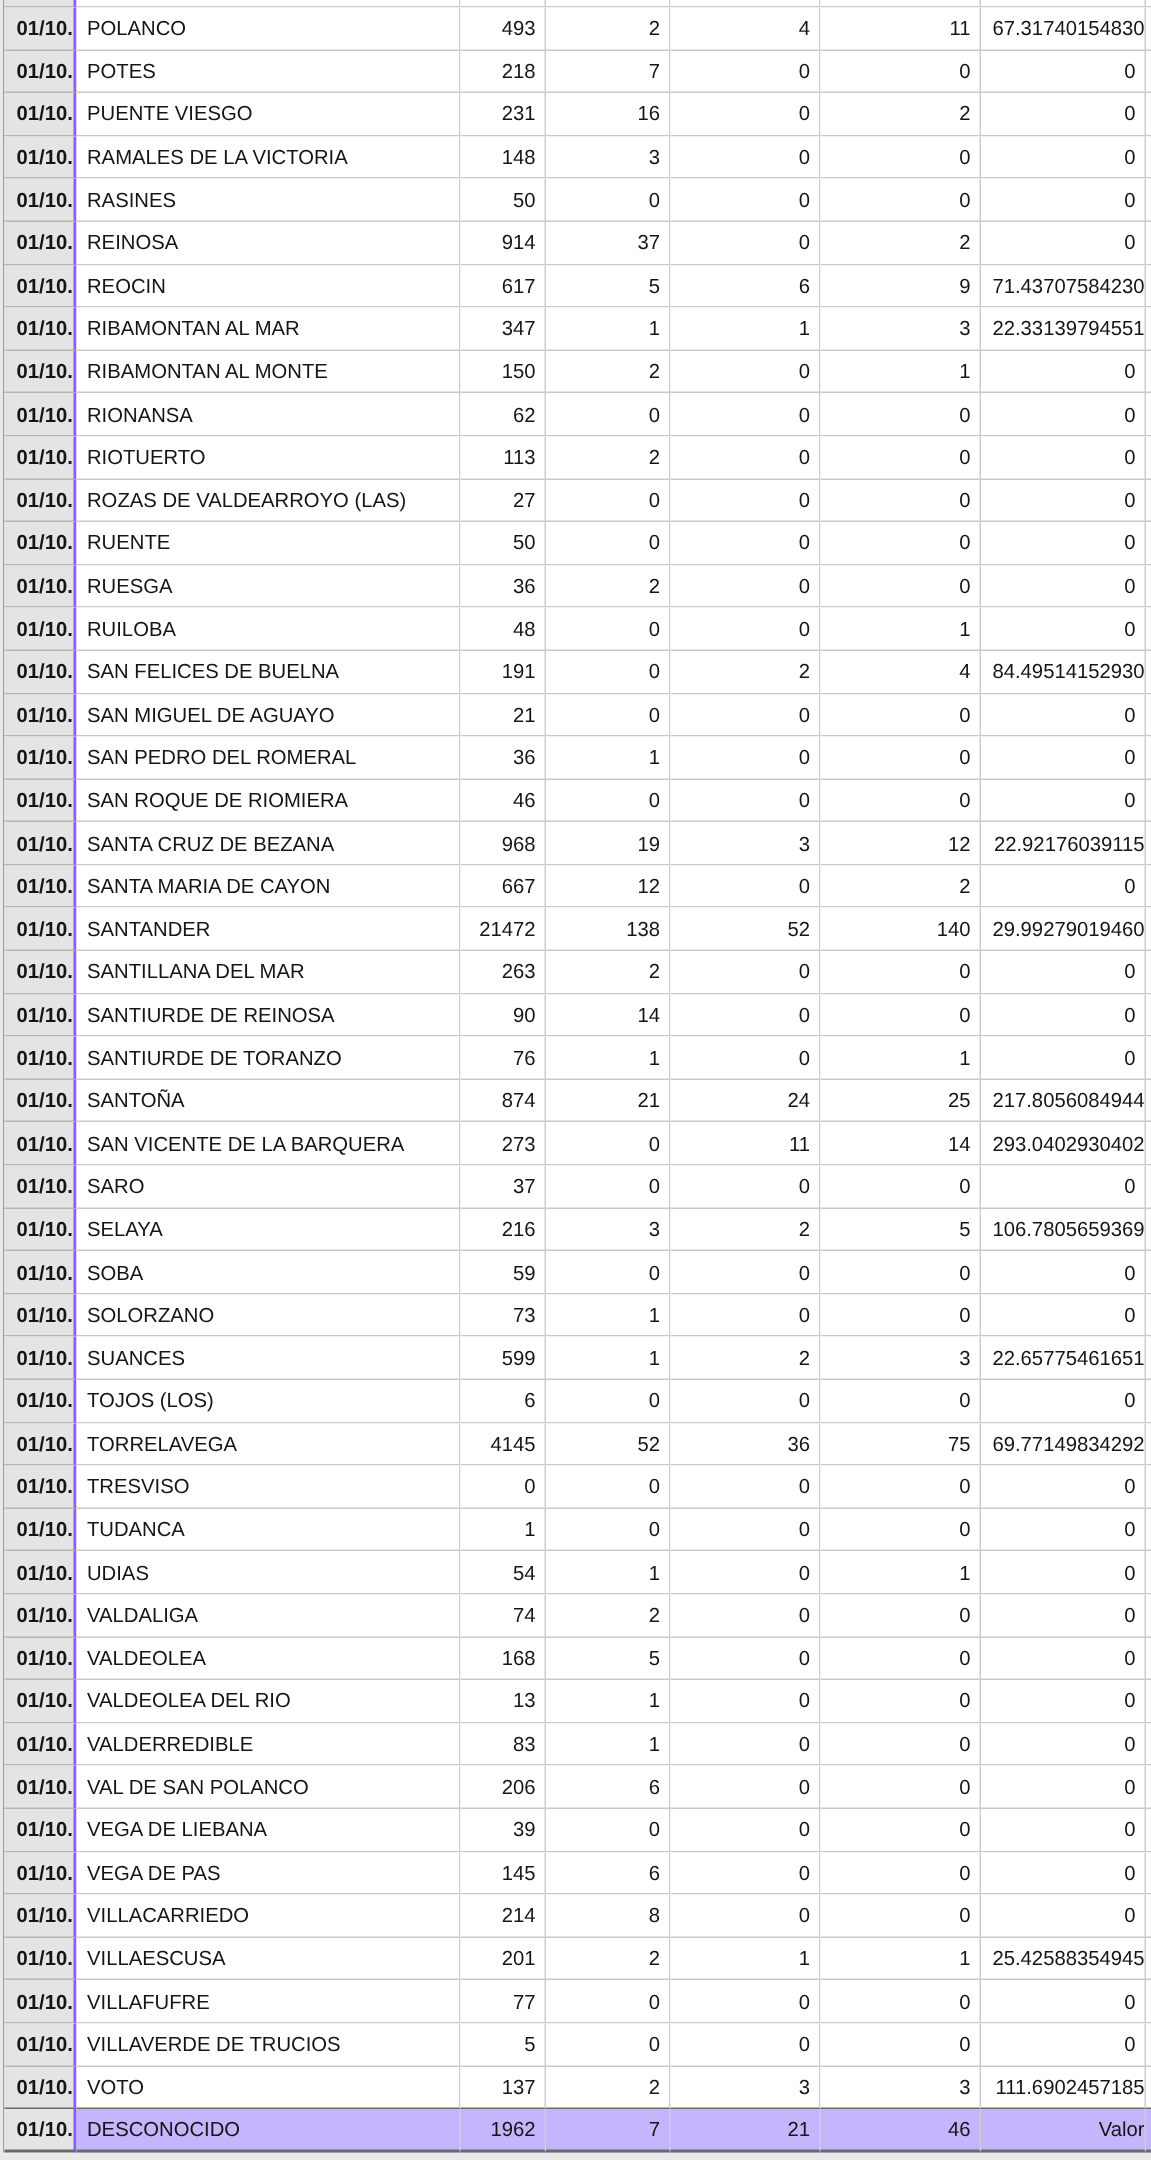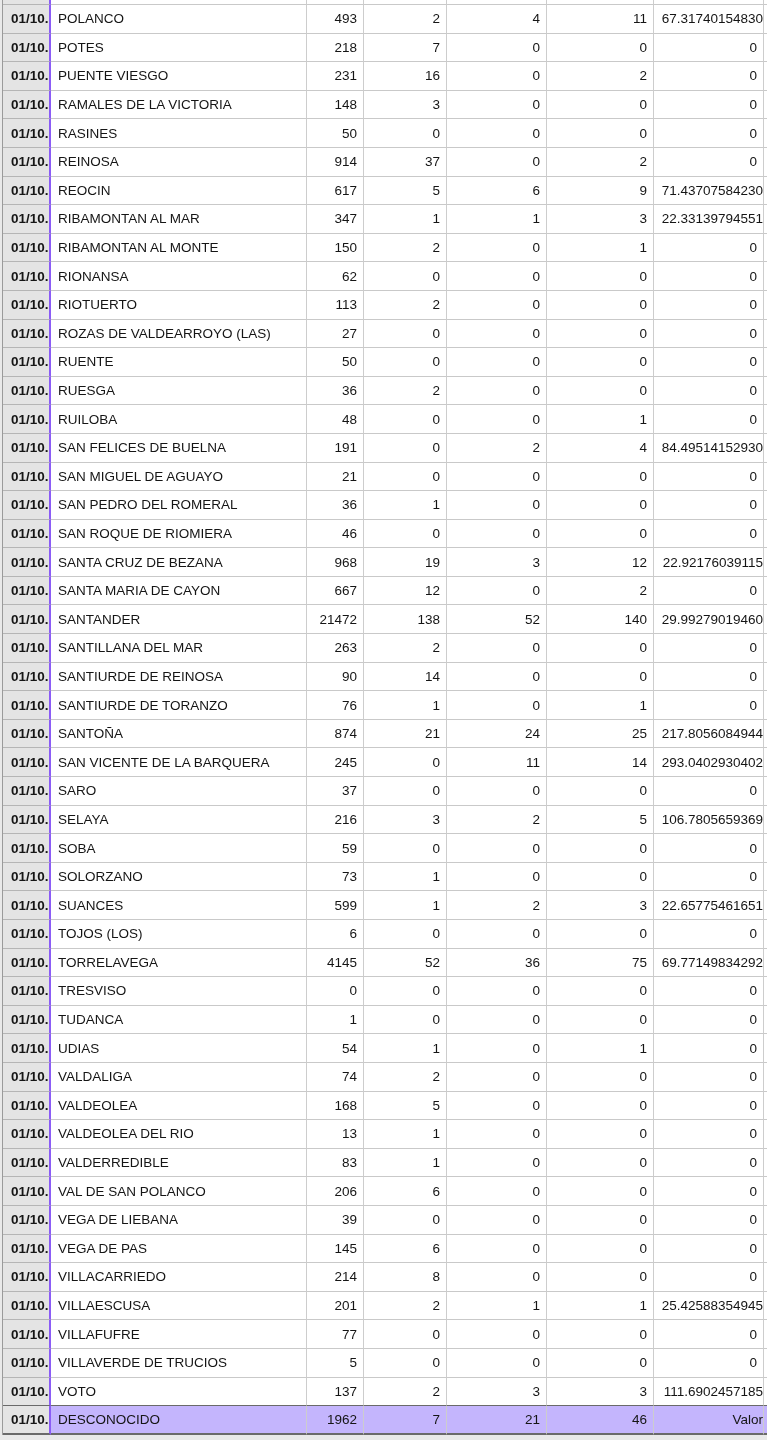--- a/index.html
+++ b/index.html
@@ -331,21 +331,21 @@
     <td class="num">874</td>
     <td class="num">21</td>
     <td class="num">24</td>
     <td class="num">25</td>
     <td class="txt">217.8056084944</td>
     <td class="c-sliver"></td>
   </tr>
         <tr>
     <td class="c-date">01/10.</td>
     <td class="c-name">SAN VICENTE DE LA BARQUERA</td>
-    <td class="num">245</td>
+    <td class="num">273</td>
     <td class="num">0</td>
     <td class="num">11</td>
     <td class="num">14</td>
     <td class="txt">293.0402930402</td>
     <td class="c-sliver"></td>
   </tr>
         <tr>
     <td class="c-date">01/10.</td>
     <td class="c-name">SARO</td>
     <td class="num">37</td>

